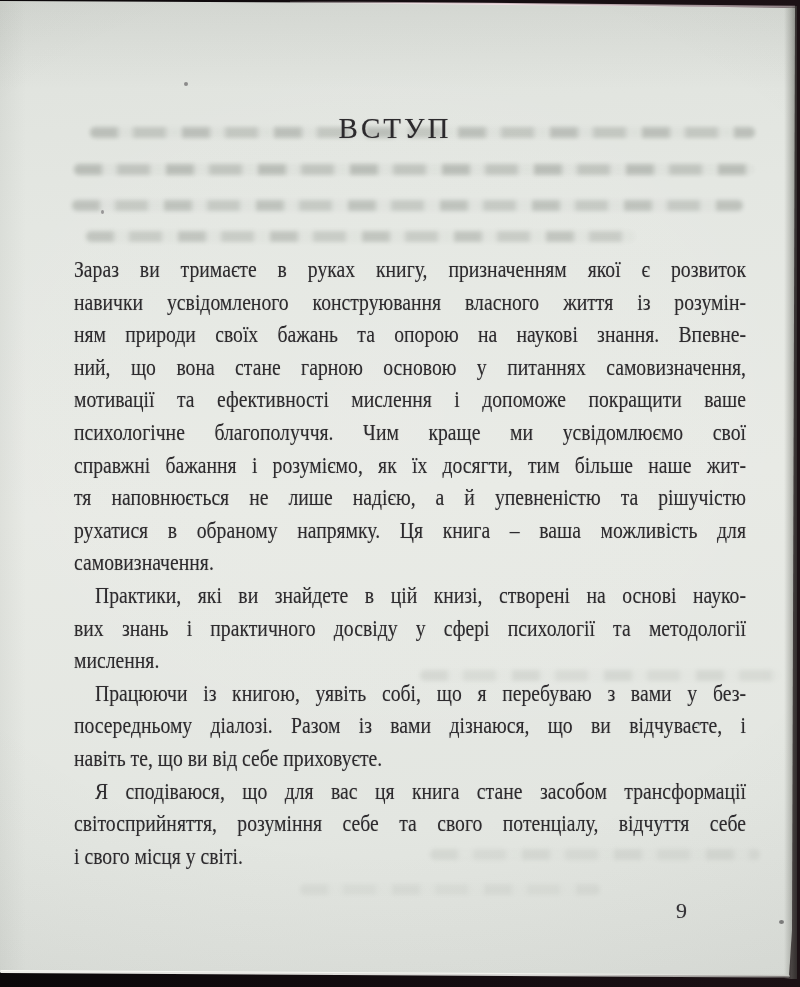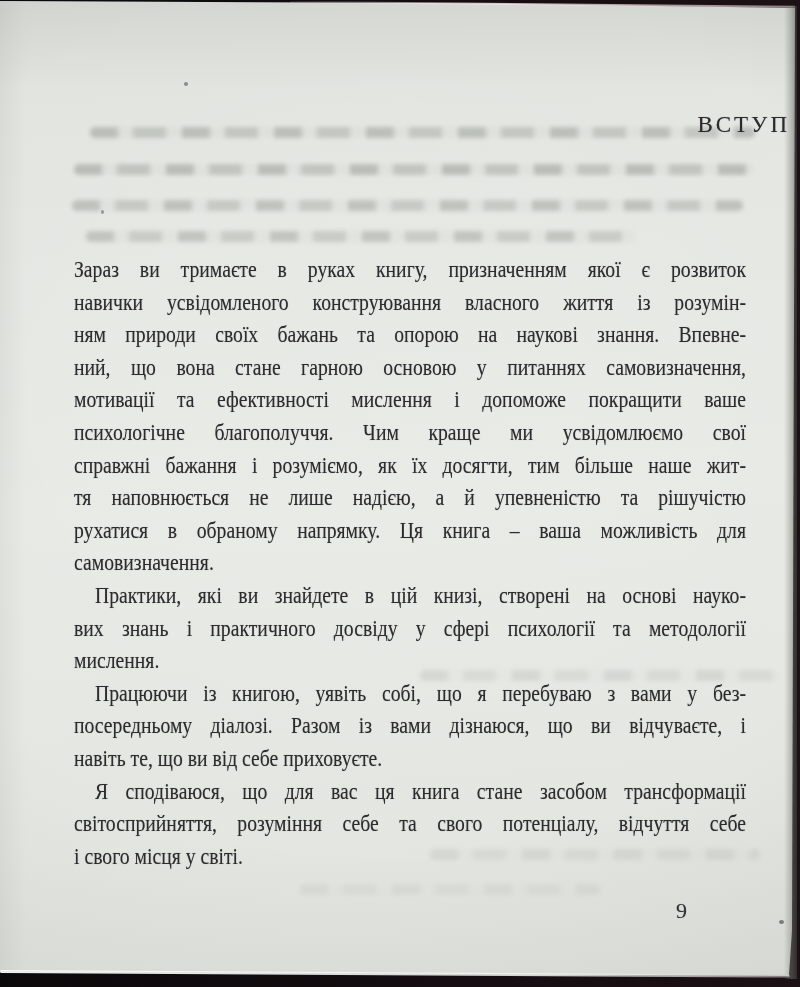--- a/index.html
+++ b/index.html
@@ -43,22 +43,22 @@
     background: linear-gradient(90deg, rgba(130,132,125,0) 0%, rgba(130,132,125,0.45) 55%, rgba(70,70,66,0.55) 100%);
   }
   .bottom-edge-highlight {
     position: absolute; left: 0; top: 970px; width: 790px; height: 3px;
     background: linear-gradient(90deg, rgba(250,250,246,0.95), rgba(244,244,240,0.85) 70%, rgba(200,200,195,0.6));
     transform: rotate(0.33deg); transform-origin: 0 0;
     border-radius: 2px;
   }
   .page-title {
     position: absolute; left: 0; right: 10px; top: 112px;
-    text-align: right;
-    font-size: 23px; letter-spacing: 3px;
+    text-align: center;
+    font-size: 29px; letter-spacing: 3px;
     color: #2c2a2d;
     text-shadow: 0 0 1px rgba(44,42,45,0.4);
   }
   .body-text {
     position: absolute; left: 74px; top: 254px; width: 768px;
     transform: scaleX(0.875); transform-origin: 0 0;
     font-size: 22.5px;
     color: #2d2b2e;
     text-shadow: 0 0 1px rgba(45,43,46,0.35);
   }

